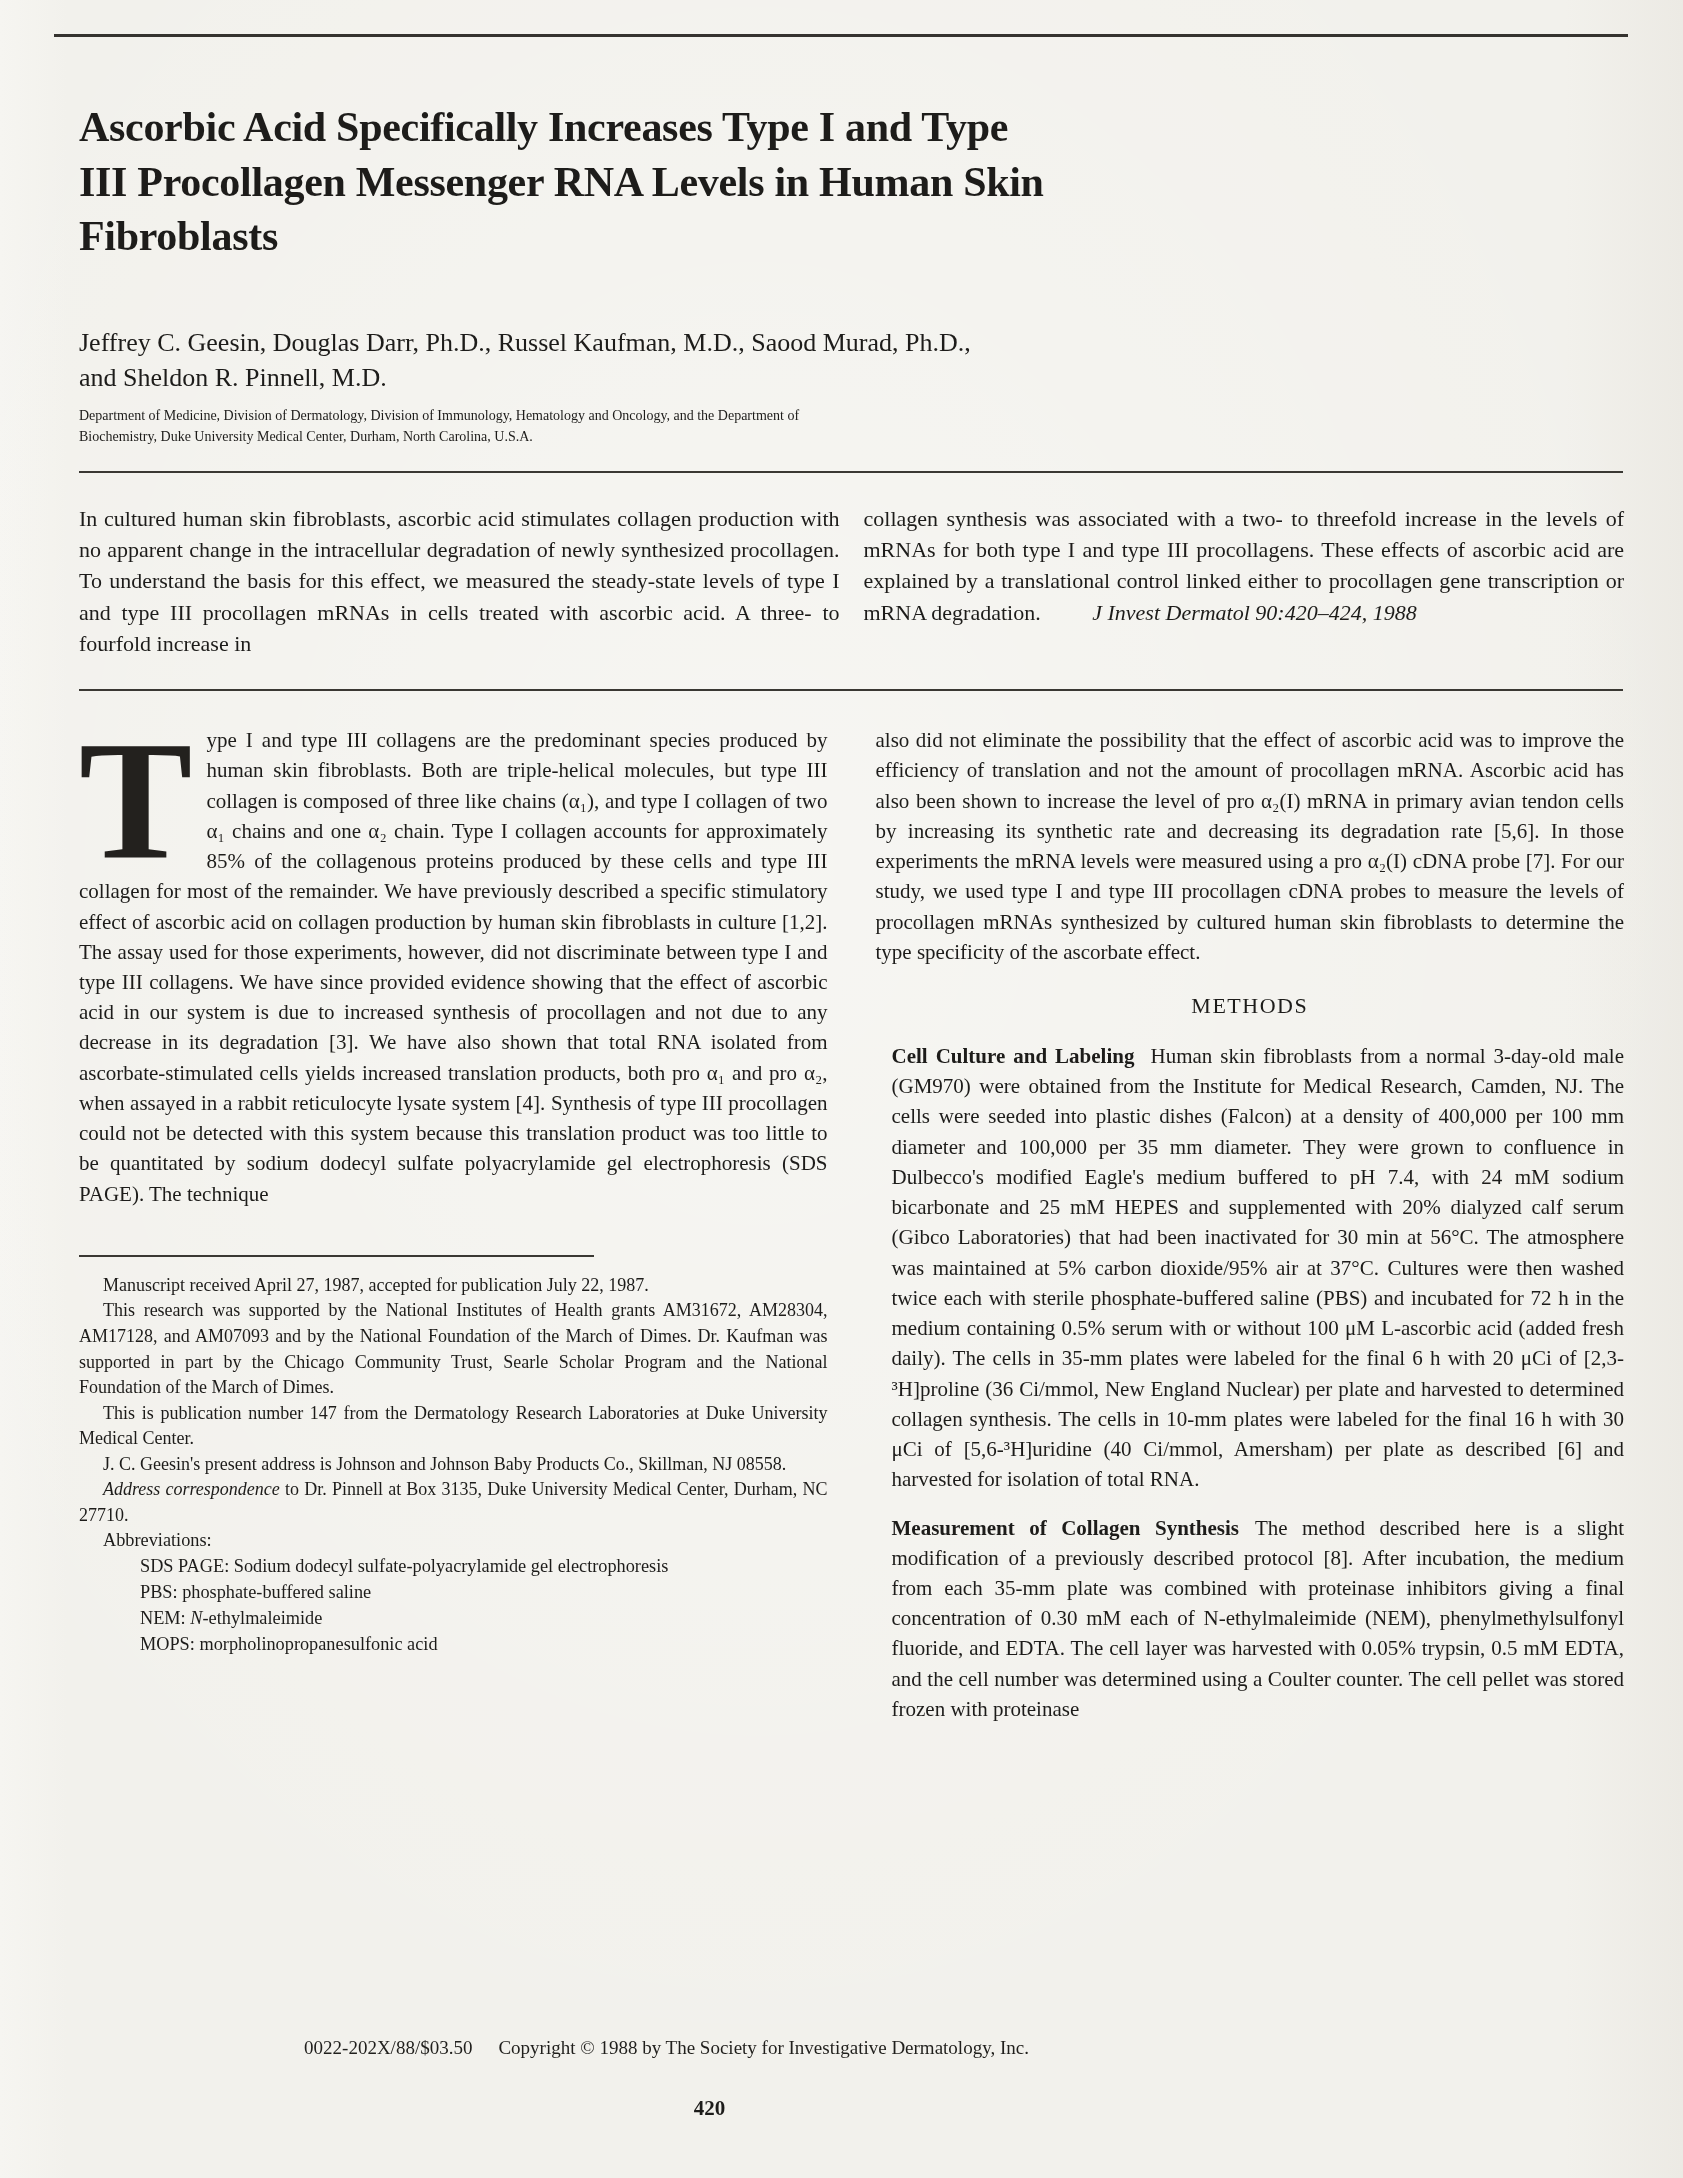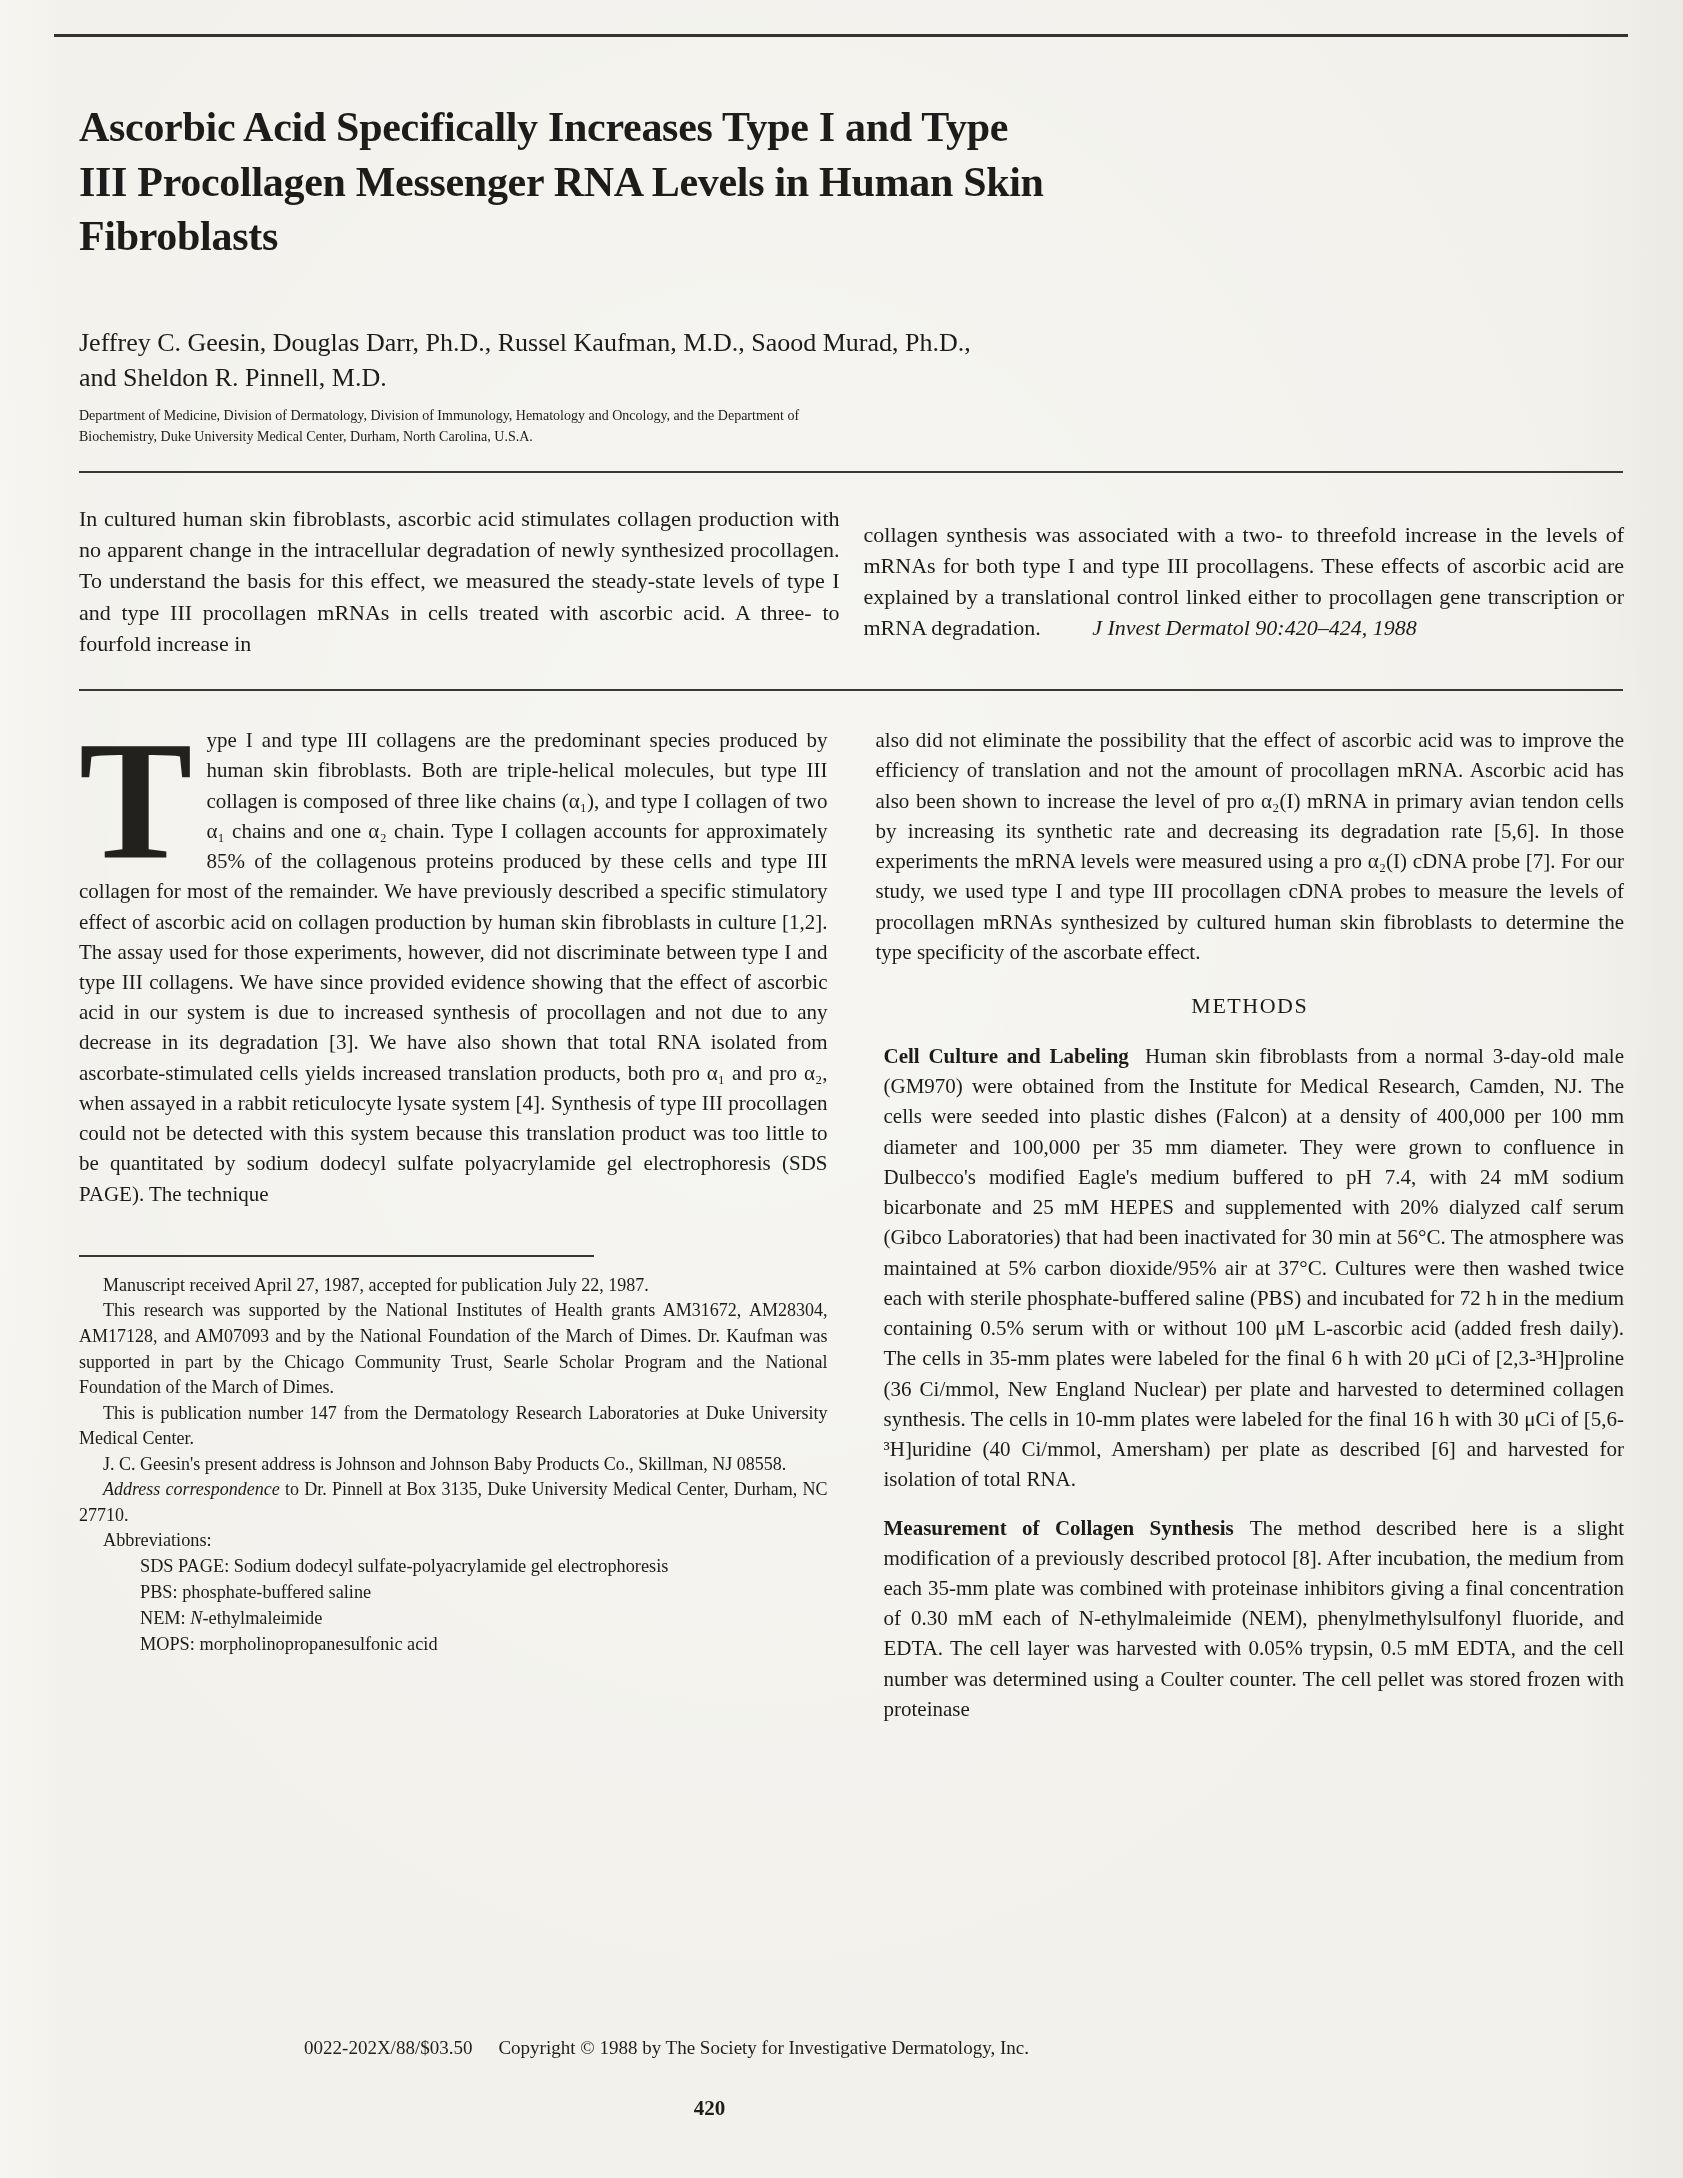--- a/index.html
+++ b/index.html
@@ -24,21 +24,21 @@
     font-size:42px;line-height:1.3;font-weight:700;
     letter-spacing:-0.3px;
     max-width:1040px;
   }
   h1.title span{display:block;}
   .authors{margin:61px 0 0 0;font-size:26px;line-height:1.35;max-width:1188px;}
   .authors span{display:block;}
   .affiliation{margin:10px 0 0 0;font-size:14px;line-height:1.5;max-width:1238px;}
   .affiliation span{display:block;}
   .rule-header{margin-top:24px;}
-  .abstract{display:flex;gap:24px;margin-top:30px;align-items:center;}
+  .abstract{display:flex;gap:24px;margin-top:30px;}
   .abstract .col{flex:1;}
   .abstract p{
     margin:0;font-size:22px;line-height:1.42;text-align:justify;
   }
   .abstract .citation{font-style:italic;margin-left:46px;}
   .rule-abstract{margin-top:30px;}
   .bodycols{display:flex;gap:48px;margin-top:34px;}
   .bodycols .col{flex:1;min-width:0;}
   .bodytext{font-size:21px;line-height:1.44;text-align:justify;margin:0;}
   .dropcap{
@@ -54,21 +54,21 @@
   .fn-abbrlabel{font-size:18.3px;line-height:1.42;margin:0;text-indent:24px;}
   .abbr-item{
     font-size:18.3px;line-height:1.42;margin:0;
     padding-left:91px;text-indent:-30px;
     max-width:594px;box-sizing:border-box;
   }
   .methods-heading{
     font-size:22px;font-weight:400;letter-spacing:1.5px;
     text-align:center;margin:26px 0 22px 0;
   }
-  .method-para{font-size:21px;line-height:1.44;text-align:justify;margin:0 0 18px 8px;}
+  .method-para{font-size:21px;line-height:1.44;text-align:justify;margin:0 0 18px 16px;}
   .runin{font-weight:700;}
   .runin-gap{display:inline-block;width:16px;}
   .cont{margin-top:0;}
   .footer{
     position:absolute;left:0;bottom:119px;width:1333px;
     text-align:center;font-size:19px;color:#201f1c;
   }
   .footer .gap{display:inline-block;width:26px;}
   .pagenum{
     position:absolute;left:0;bottom:57px;width:1419px;

